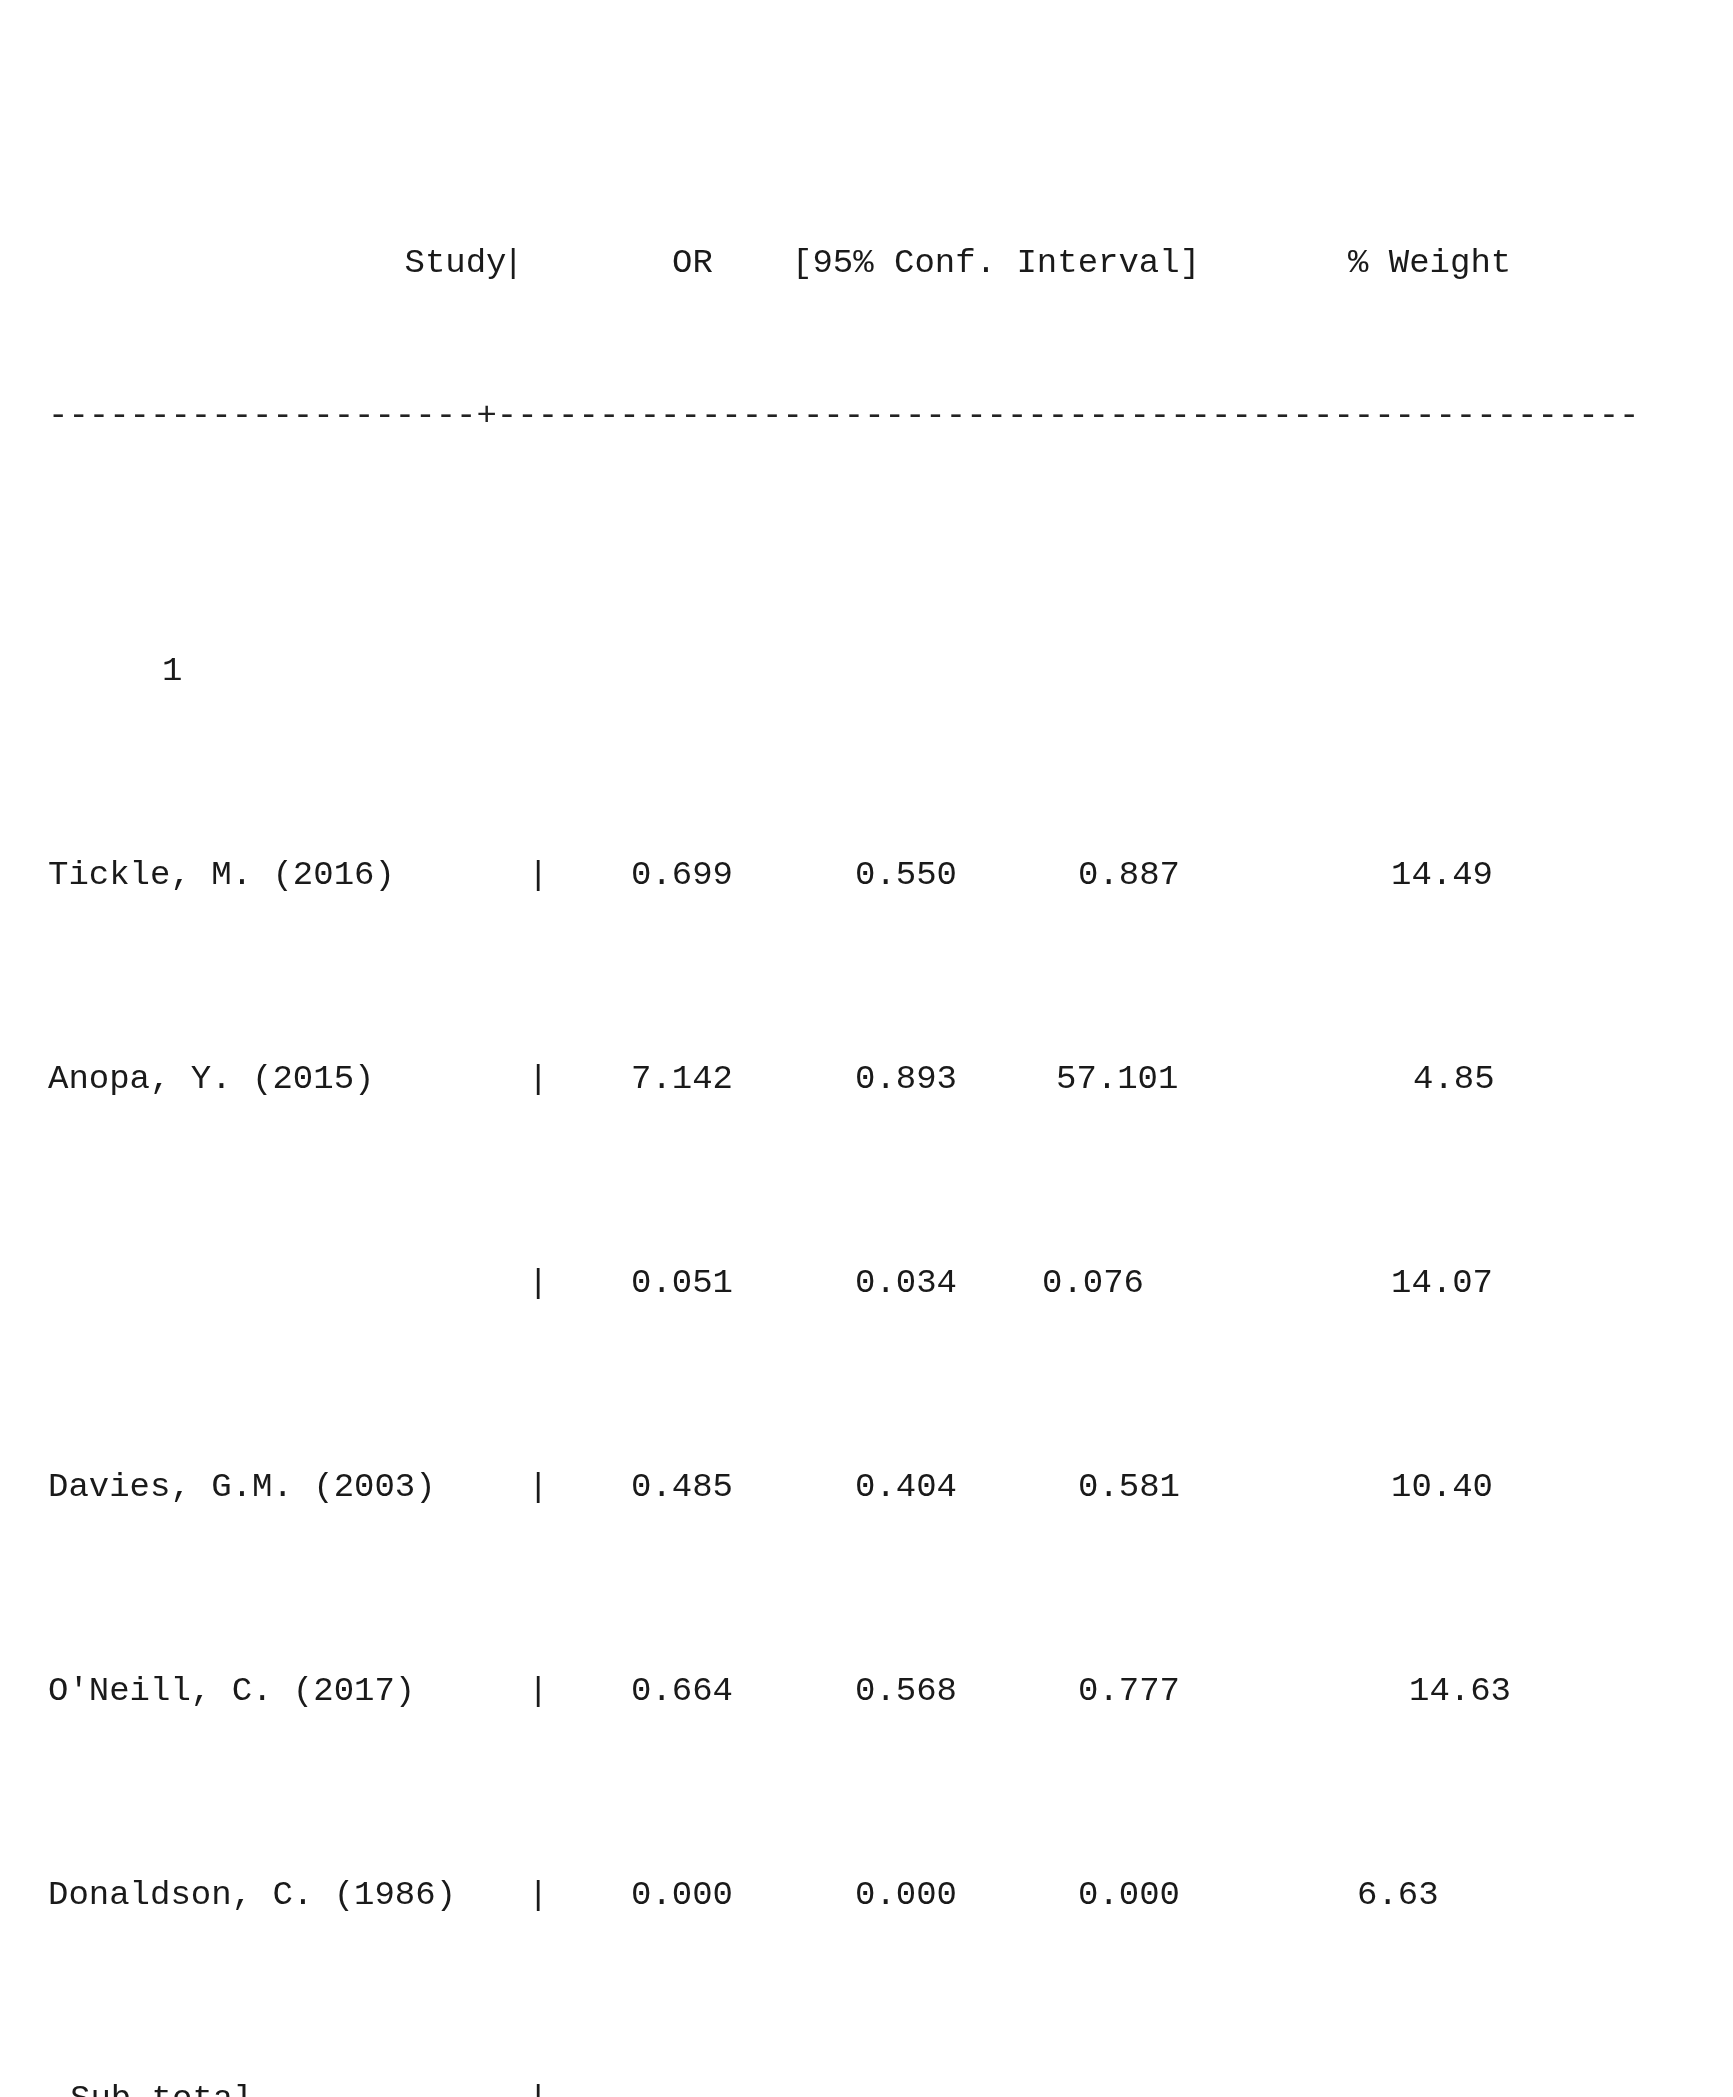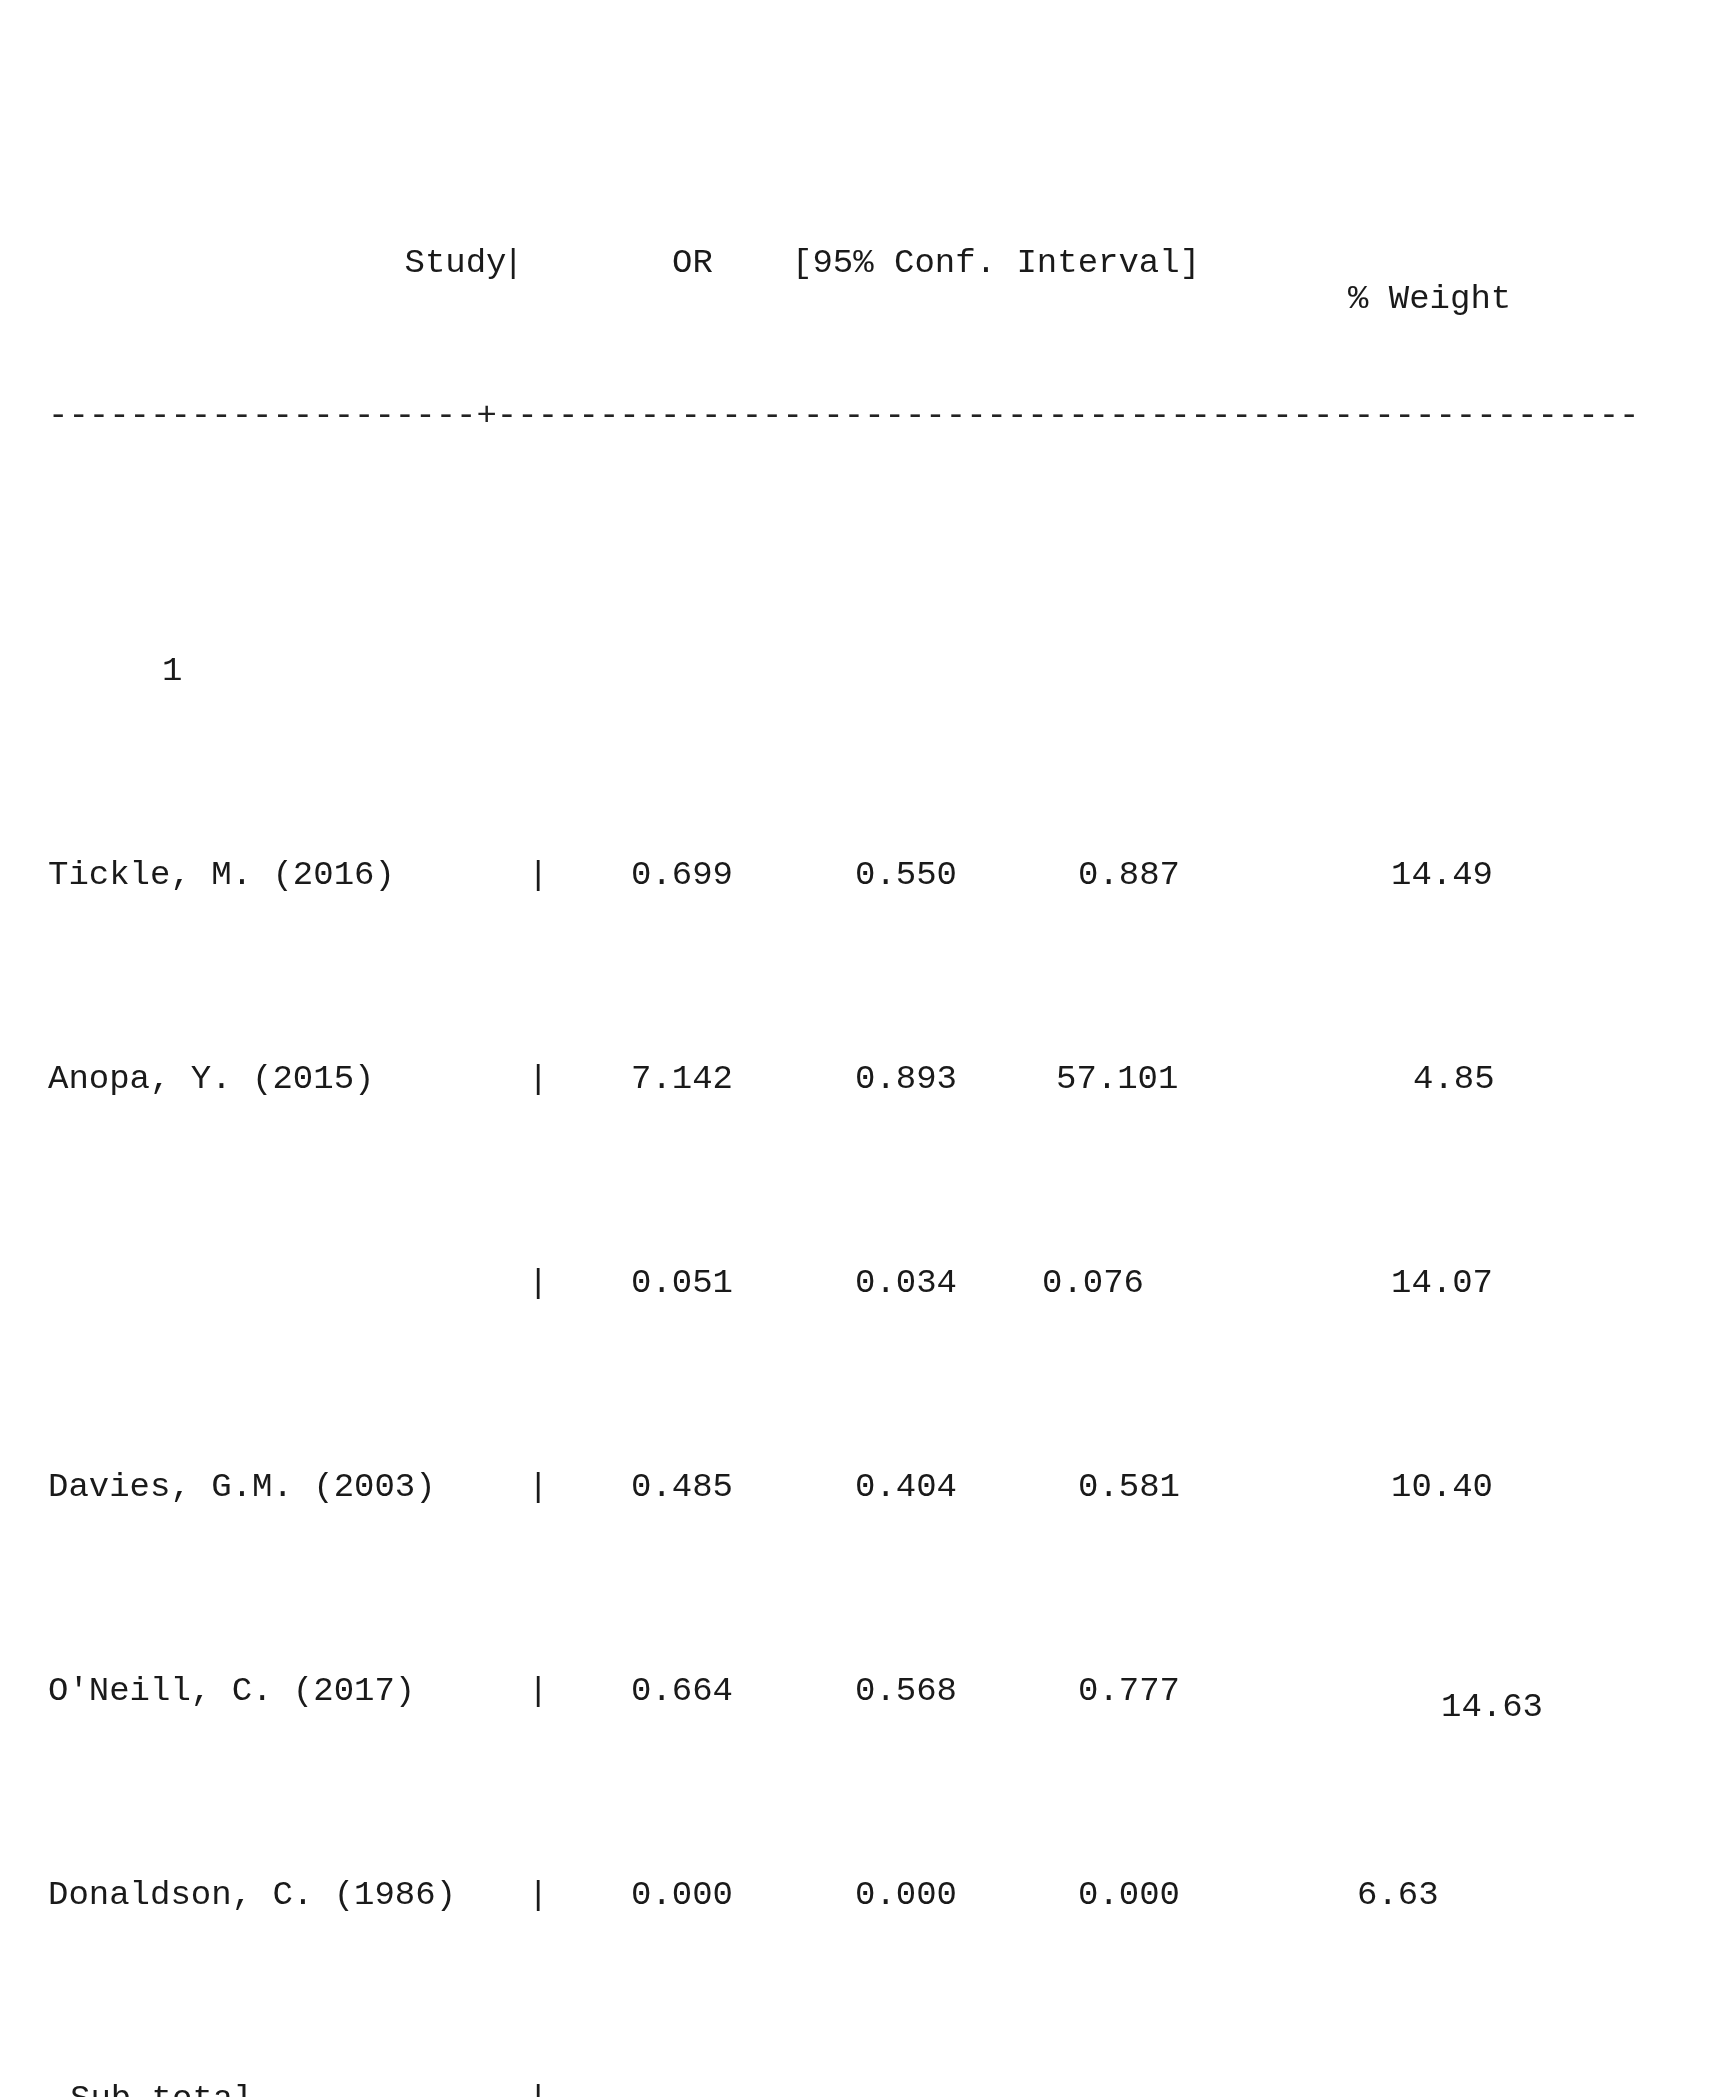--- a/index.html
+++ b/index.html
@@ -13,35 +13,35 @@
     .ln { display: block; height: 51px; white-space: pre; }
     .c { display: inline-block; white-space: pre; }
     .sep { color: #222; }
   </style>
 </head>
 <body>
 
 <div class="page">
 
   
-  <div class="ln"><span class="c" style="width:815px;text-align:center;">Study</span><span class="c" style="position:absolute;left:455px;">|</span><span class="c" style="position:absolute;left:624px;">OR</span><span class="c" style="position:absolute;left:744px;text-align:right;">[95% Conf. Interval]</span><span class="c" style="position:absolute;left:1300px;margin-top:36px;">% Weight</span></div>
+  <div class="ln"><span class="c" style="width:815px;text-align:center;">Study</span><span class="c" style="position:absolute;left:455px;">|</span><span class="c" style="position:absolute;left:624px;">OR</span><span class="c" style="position:absolute;left:744px;text-align:right;">[95% Conf. Interval]</span><span class="c" style="position:absolute;left:1300px;">% Weight</span></div>
   <div class="ln sep">---------------------+--------------------------------------------------------</div>
 
   
   <div class="ln"><span class="c" style="position:absolute;left:114px;">1</span></div>
 
   <div class="ln"><span class="c">Tickle, M. (2016)</span><span class="c" style="position:absolute;left:480px;">|</span><span class="c num" style="position:absolute;left:583px;">0.699</span><span class="c" style="position:absolute;left:807px;">0.550</span><span class="c" style="position:absolute;left:1030px;">0.887</span><span class="c" style="position:absolute;left:1343px;">14.49</span></div>
 
   <div class="ln"><span class="c">Anopa, Y. (2015)</span><span class="c" style="position:absolute;left:480px;">|</span><span class="c" style="position:absolute;left:583px;">7.142</span><span class="c" style="position:absolute;left:807px;">0.893</span><span class="c" style="position:absolute;left:1008px;">57.101</span><span class="c" style="position:absolute;left:1365px;">4.85</span></div>
 
   <div class="ln"><span class="c" style="position:absolute;left:480px;">|</span><span class="c" style="position:absolute;left:583px;">0.051</span><span class="c" style="position:absolute;left:807px;">0.034</span><span class="c" style="position:absolute;left:994px;">0.076</span><span class="c" style="position:absolute;left:1343px;">14.07</span></div>
 
   <div class="ln"><span class="c">Davies, G.M. (2003)</span><span class="c" style="position:absolute;left:480px;">|</span><span class="c" style="position:absolute;left:583px;">0.485</span><span class="c" style="position:absolute;left:807px;">0.404</span><span class="c" style="position:absolute;left:1030px;">0.581</span><span class="c" style="position:absolute;left:1343px;">10.40</span></div>
 
-  <div class="ln"><span class="c">O'Neill, C. (2017)</span><span class="c" style="position:absolute;left:480px;">|</span><span class="c" style="position:absolute;left:583px;">0.664</span><span class="c" style="position:absolute;left:807px;">0.568</span><span class="c" style="position:absolute;left:1030px;">0.777</span><span class="c" style="position:absolute;left:1393px;margin-top:16px;">14.63</span></div>
+  <div class="ln"><span class="c">O'Neill, C. (2017)</span><span class="c" style="position:absolute;left:480px;">|</span><span class="c" style="position:absolute;left:583px;">0.664</span><span class="c" style="position:absolute;left:807px;">0.568</span><span class="c" style="position:absolute;left:1030px;">0.777</span><span class="c" style="position:absolute;left:1361px;">14.63</span></div>
 
   <div class="ln"><span class="c">Donaldson, C. (1986)</span><span class="c" style="position:absolute;left:480px;">|</span><span class="c" style="position:absolute;left:583px;">0.000</span><span class="c" style="position:absolute;left:807px;">0.000</span><span class="c" style="position:absolute;left:1030px;">0.000</span><span class="c" style="position:absolute;left:1309px;">6.63</span></div>
 
   <div class="ln"><span class="c" style="position:absolute;left:22px;">Sub-total</span><span class="c" style="position:absolute;left:480px;">|</span></div>
 
   
 
   
 
   

